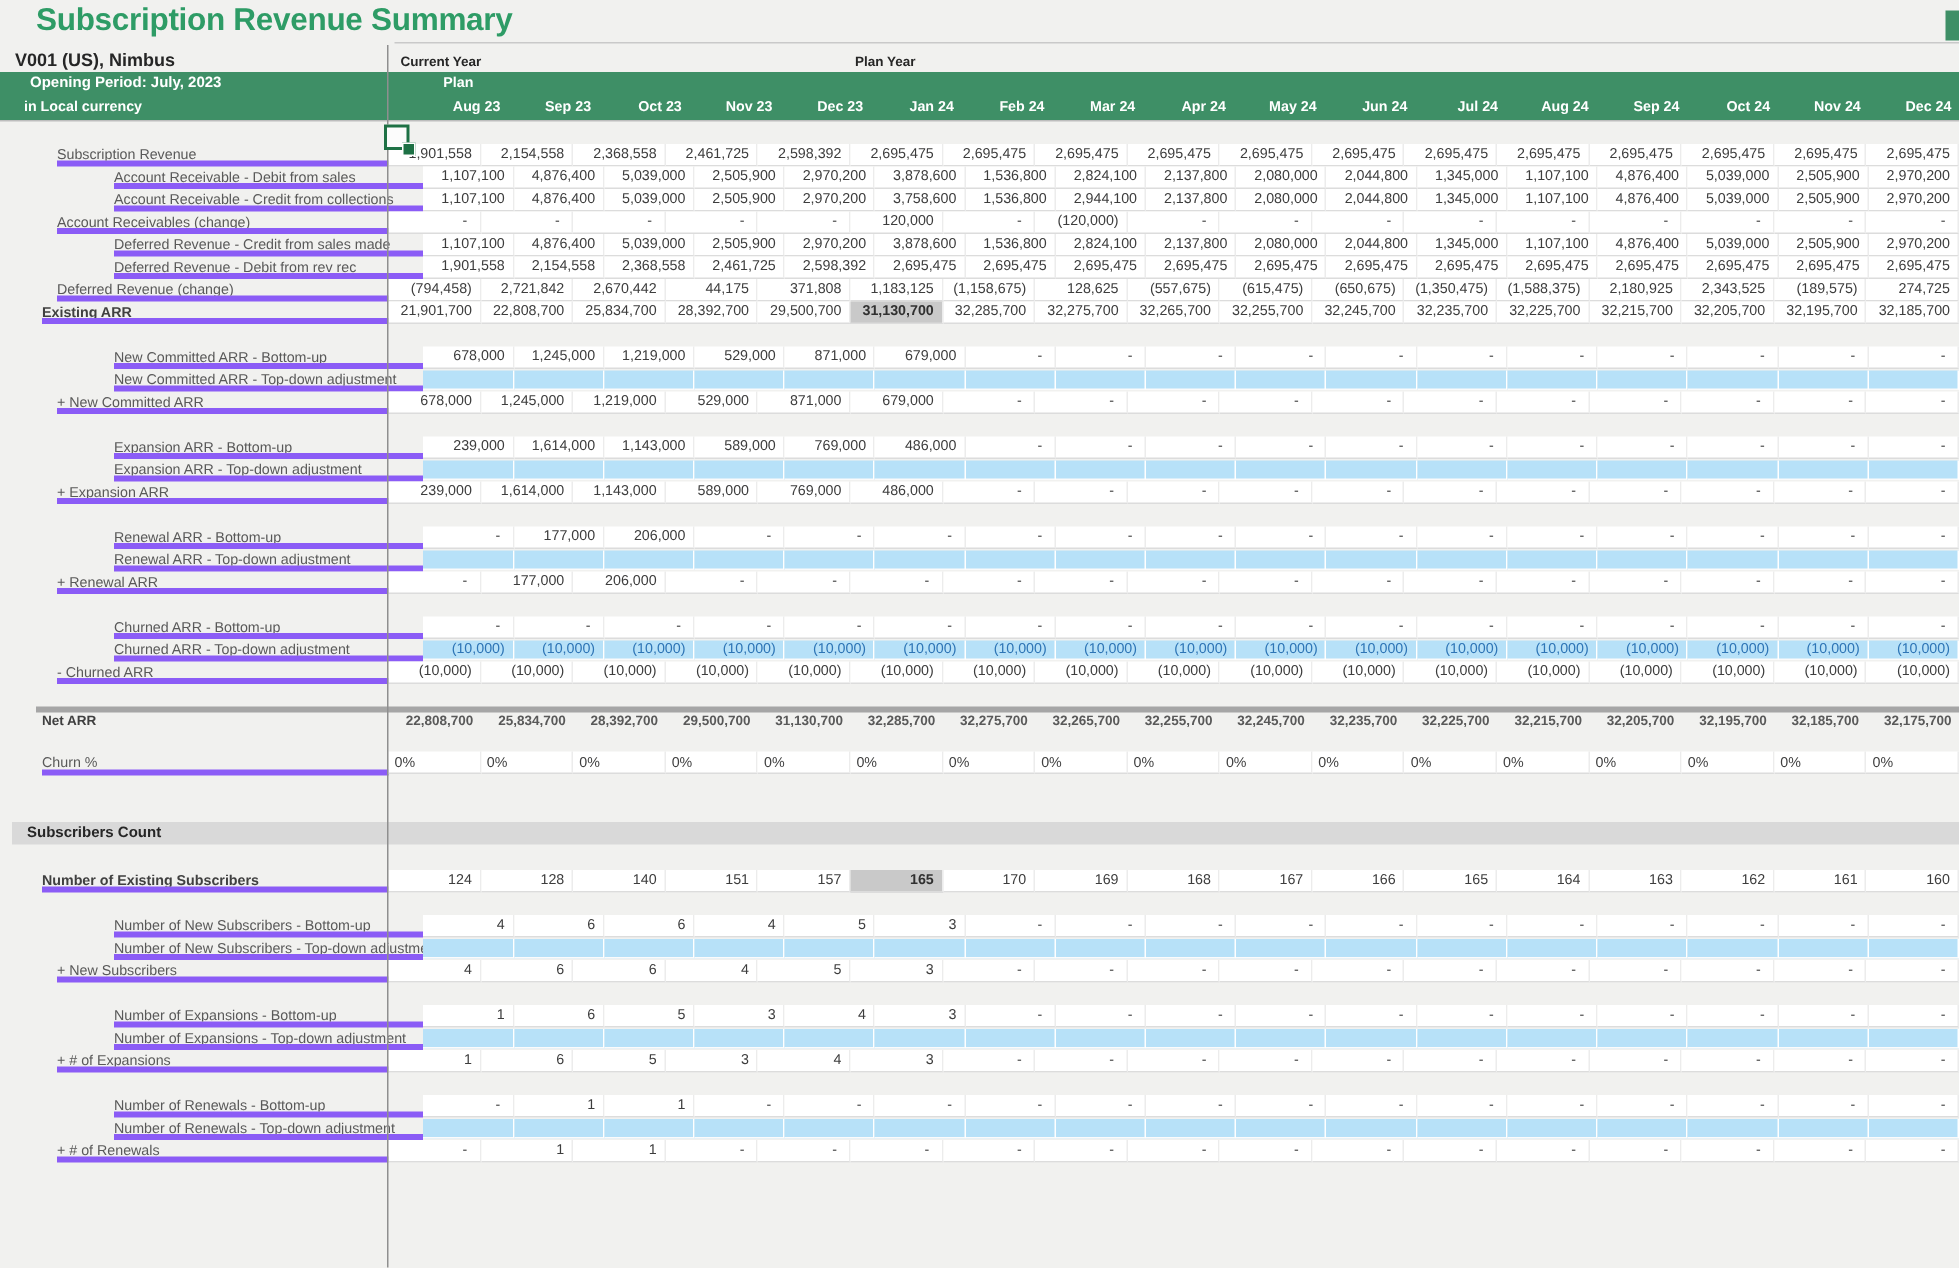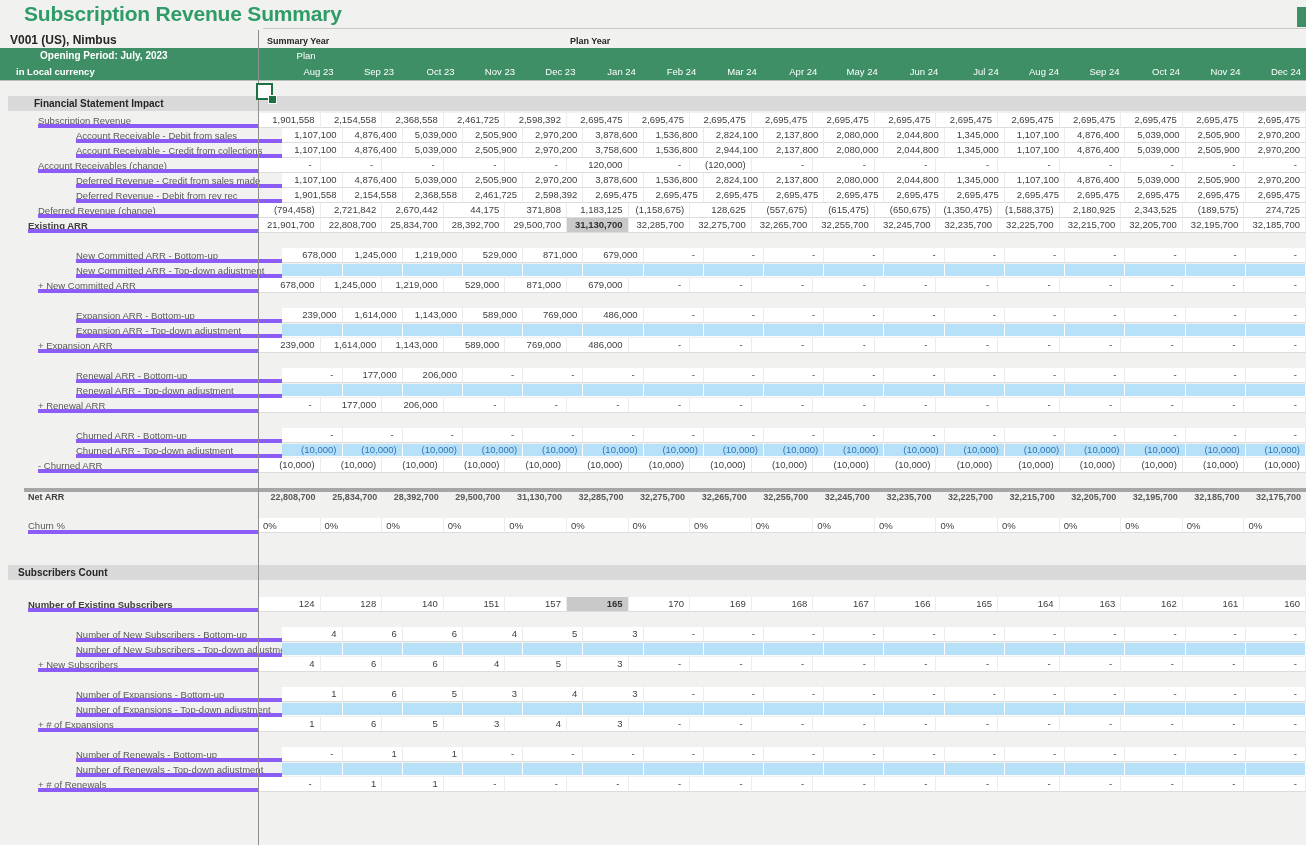--- a/index.html
+++ b/index.html
@@ -12,24 +12,24 @@
   
   .title{position:absolute;left:24px;top:2px;font-size:21px;font-weight:bold;color:#2e9c66;letter-spacing:-.2px;}
   .topline{position:absolute;left:263px;top:28px;width:1043px;height:1px;background:#c9c9c9;}
   .entity{position:absolute;left:10px;top:33px;font-size:12px;font-weight:bold;color:#262626;}
   .yearlbl{position:absolute;top:36px;font-size:9px;font-weight:bold;color:#262626;}
   .cur-year{left:267px;} .plan-year{left:570px;}
   .corner-marker{position:absolute;right:0;top:7px;width:9px;height:20px;background:#3e8f66;}
 
   .greenband{position:absolute;left:0;top:48px;width:1306px;height:32px;background:#3e8f66;color:#fff;}
   .gb-row{display:flex;height:16px;line-height:16px;font-weight:bold;}
-  .gb-l1{width:259px;padding-left:40px;font-size:10px;box-sizing:border-box;}
+  .gb-l1{width:259px;padding-left:20px;font-size:10px;box-sizing:border-box;}
   .gb-l2{width:283px;padding-left:16px;font-size:9.5px;box-sizing:border-box;}
   .gb-cells{display:grid;grid-template-columns:repeat(17,1fr);width:1047px;}
-  .gb-cell{text-align:right;padding-right:5px;font-size:9.5px;font-weight:normal;}
+  .gb-cell{text-align:right;padding-right:5px;font-size:9.5px;font-weight:bold;}
   .band-underline{position:absolute;left:0;top:80px;width:1306px;height:1px;background:#bdbdbd;}
 
   .freeze{position:absolute;left:258px;top:30px;width:1px;height:815px;background:#8f8f8f;z-index:10;}
   .sel{position:absolute;left:256px;top:83px;width:13px;height:13px;border:2px solid #1e7145;background:#fcfcfc;z-index:11;}
   .sel-handle{position:absolute;left:268px;top:95px;width:7px;height:7px;background:#1e7145;border:1px solid #fff;z-index:12;}
 
   
   #sheet{position:absolute;left:0;top:96px;width:1306px;}
   .band{height:15px;line-height:15px;background:#d9d9d9;color:#262626;font-size:10px;font-weight:bold;
         margin-left:8px;padding-left:26px;box-sizing:border-box;}
@@ -60,21 +60,21 @@
   .row-churn{height:16px;justify-content:flex-end;}
   .row-churn .cell{text-align:left;padding-left:4px;line-height:15px;height:15px;color:#404040;}
   .row-churn .lbl{line-height:16px;}
 </style>
 </head>
 <body>
 
 <div class="title">Subscription Revenue Summary</div>
 <div class="topline"></div>
 <div class="entity">V001 (US), Nimbus</div>
-<div class="yearlbl cur-year">Summary Year</div>
+<div class="yearlbl cur-year">Current Year</div>
 <div class="yearlbl plan-year">Plan Year</div>
 <div class="corner-marker"></div>
 
 <div class="greenband">
   <div class="gb-row">
     <div class="gb-l1">Opening Period: July, 2023</div>
     <div class="gb-cells" id="scenario-cells">
         <div class="gb-cell">Plan</div>
       </div>
   </div>
@@ -102,21 +102,20 @@
   </div>
 </div>
 <div class="band-underline"></div>
 
 <div class="freeze"></div>
 <div class="sel"></div>
 <div class="sel-handle"></div>
 
 <div id="sheet">
     <div class="section-1">
-      <div class="band">Financial Statement Impact</div>
       <div class="row i2">
         <div class="lbl">Subscription Revenue</div>
         <div class="cells">
           <div class="cell">1,901,558</div>
           <div class="cell">2,154,558</div>
           <div class="cell">2,368,558</div>
           <div class="cell">2,461,725</div>
           <div class="cell">2,598,392</div>
           <div class="cell">2,695,475</div>
           <div class="cell">2,695,475</div>

